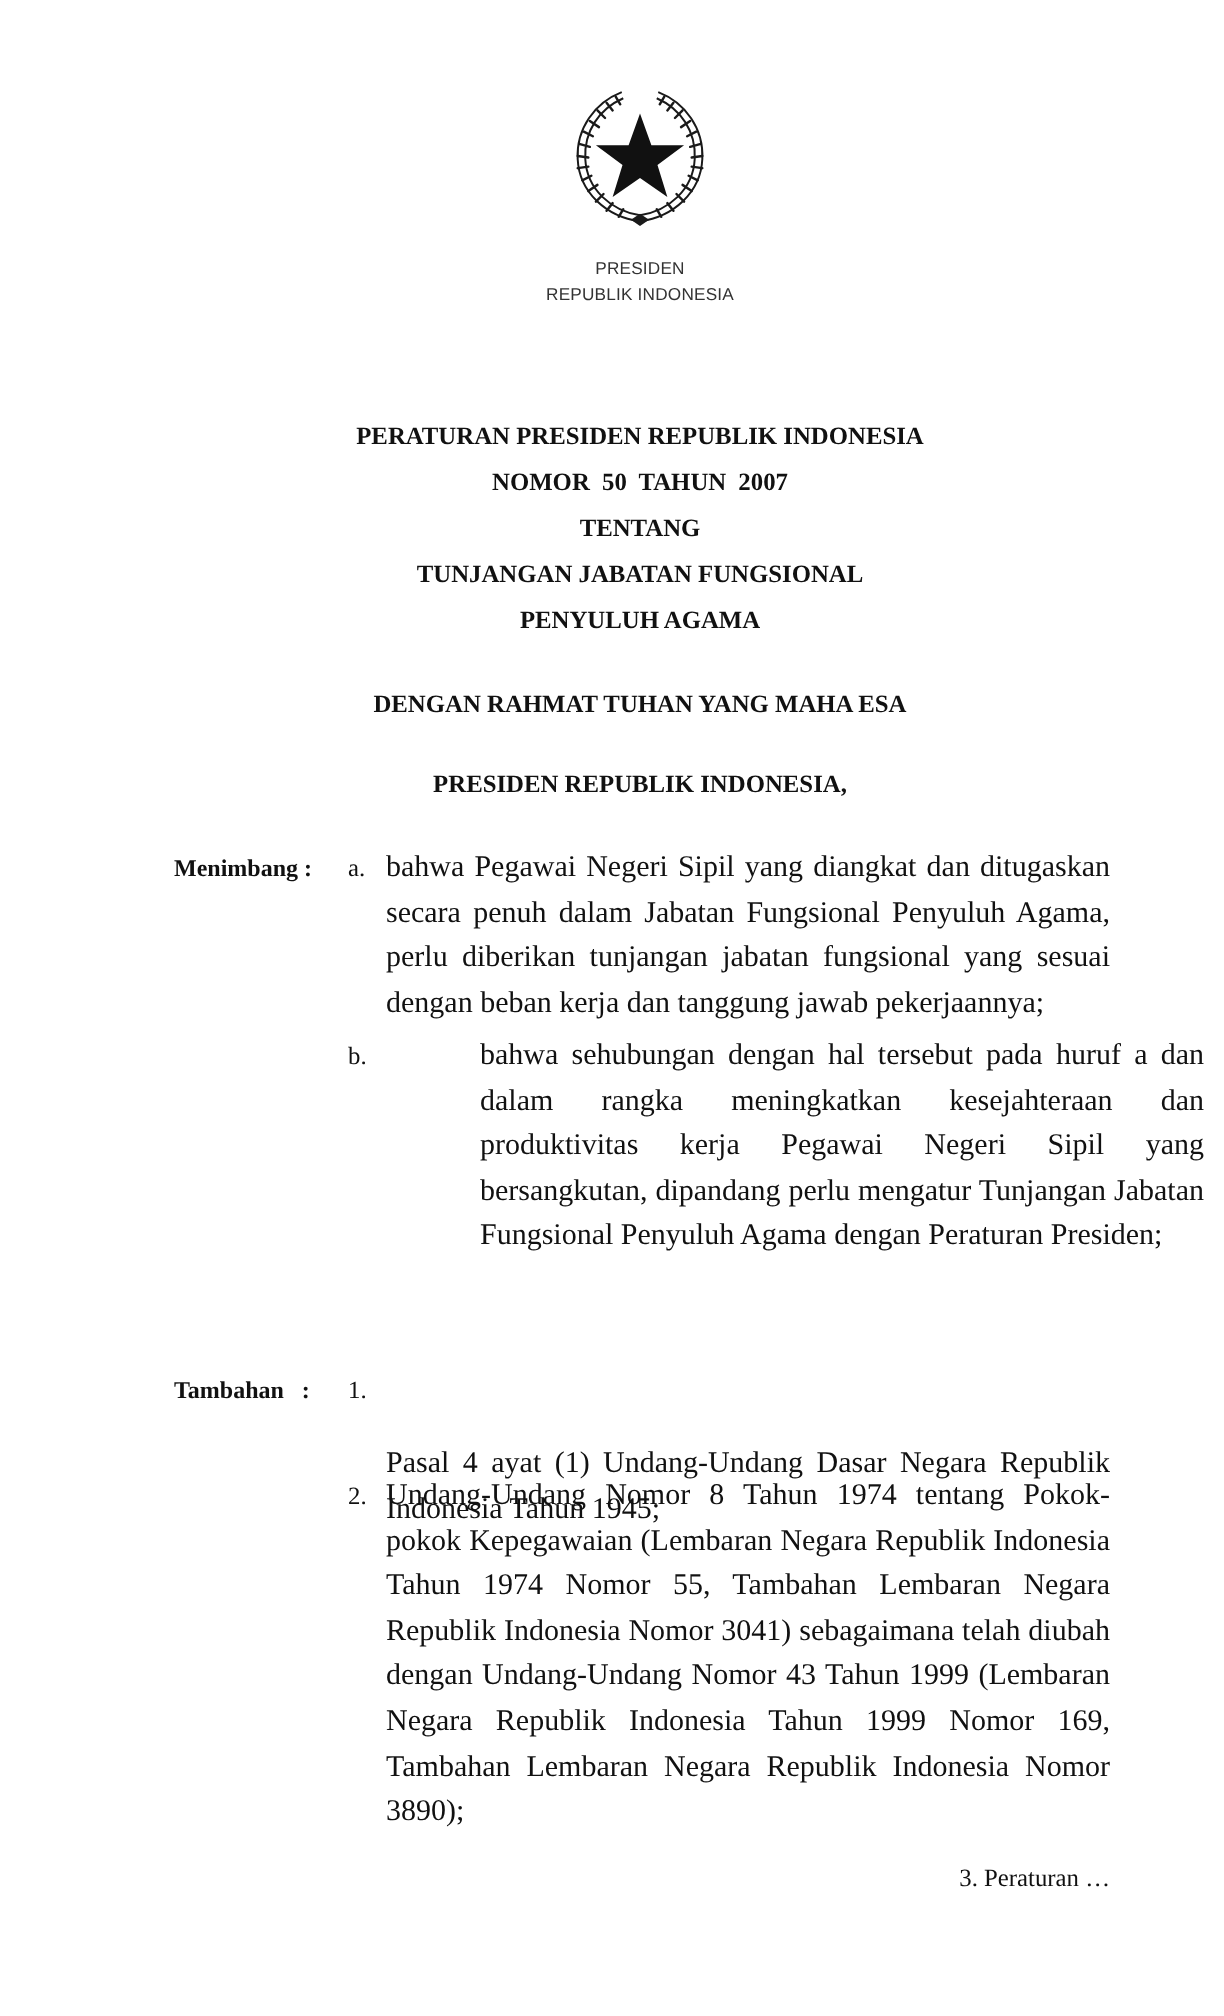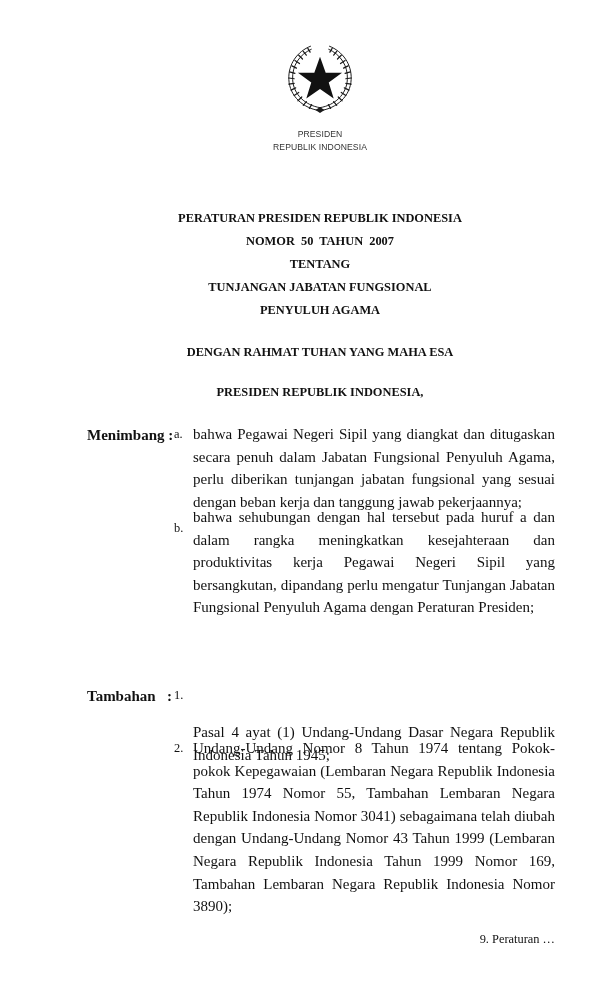--- a/index.html
+++ b/index.html
@@ -40,21 +40,21 @@
       text-align: center;
       font-weight: bold;
       font-size: 12.4px;
       color: #111111;
     }
     .nomor { word-spacing: 3px; }
     .section-label {
       position: absolute;
       left: 87px;
       font-weight: bold;
-      font-size: 15px;
+      font-size: 12px;
       white-space: pre;
     }
     .item-marker {
       position: absolute;
       left: 174px;
       font-size: 12.4px;
     }
     .item-body {
       position: absolute;
       left: 193px;
@@ -130,23 +130,23 @@
 
 <div class="center-line" style="top:345px;">DENGAN RAHMAT TUHAN YANG MAHA ESA</div>
 <div class="center-line" style="top:385px;">PRESIDEN REPUBLIK INDONESIA,</div>
 
 <div class="section-label" style="top:427px;">Menimbang :</div>
 
 <div class="item-marker" style="top:427px;">a.</div>
 <div class="item-body" style="top:423px;">bahwa Pegawai Negeri Sipil yang diangkat dan ditugaskan secara penuh dalam Jabatan Fungsional Penyuluh Agama, perlu diberikan tunjangan jabatan fungsional yang sesuai dengan beban kerja dan tanggung jawab pekerjaannya;</div>
 
 <div class="item-marker" style="top:521px;">b.</div>
-<div class="item-body" style="top:506px;">bahwa sehubungan dengan hal tersebut pada huruf a dan dalam rangka meningkatkan kesejahteraan dan produktivitas kerja Pegawai Negeri Sipil yang bersangkutan, dipandang perlu mengatur Tunjangan Jabatan Fungsional Penyuluh Agama dengan Peraturan Presiden;</div>
+<div class="item-body" style="top:517px;margin-left:47px;">bahwa sehubungan dengan hal tersebut pada huruf a dan dalam rangka meningkatkan kesejahteraan dan produktivitas kerja Pegawai Negeri Sipil yang bersangkutan, dipandang perlu mengatur Tunjangan Jabatan Fungsional Penyuluh Agama dengan Peraturan Presiden;</div>
 
 <div class="section-label" style="top:688px;">Tambahan   :</div>
 
 <div class="item-marker" style="top:688px;">1.</div>
 <div class="item-body" style="top:721px;">Pasal 4 ayat (1) Undang-Undang Dasar Negara Republik Indonesia Tahun 1945;</div>
 
 <div class="item-marker" style="top:741px;">2.</div>
 <div class="item-body" style="top:737px;">Undang-Undang Nomor 8 Tahun 1974 tentang Pokok-pokok Kepegawaian (Lembaran Negara Republik Indonesia Tahun 1974 Nomor 55, Tambahan Lembaran Negara Republik Indonesia Nomor 3041) sebagaimana telah diubah dengan Undang-Undang Nomor 43 Tahun 1999 (Lembaran Negara Republik Indonesia Tahun 1999 Nomor 169, Tambahan Lembaran Negara Republik Indonesia Nomor 3890);</div>
 
-<div class="continuation" style="top:932px;">9. Peraturan …</div>
+<div class="continuation" style="top:932px;">3. Peraturan …</div>
 
 </body></html>

